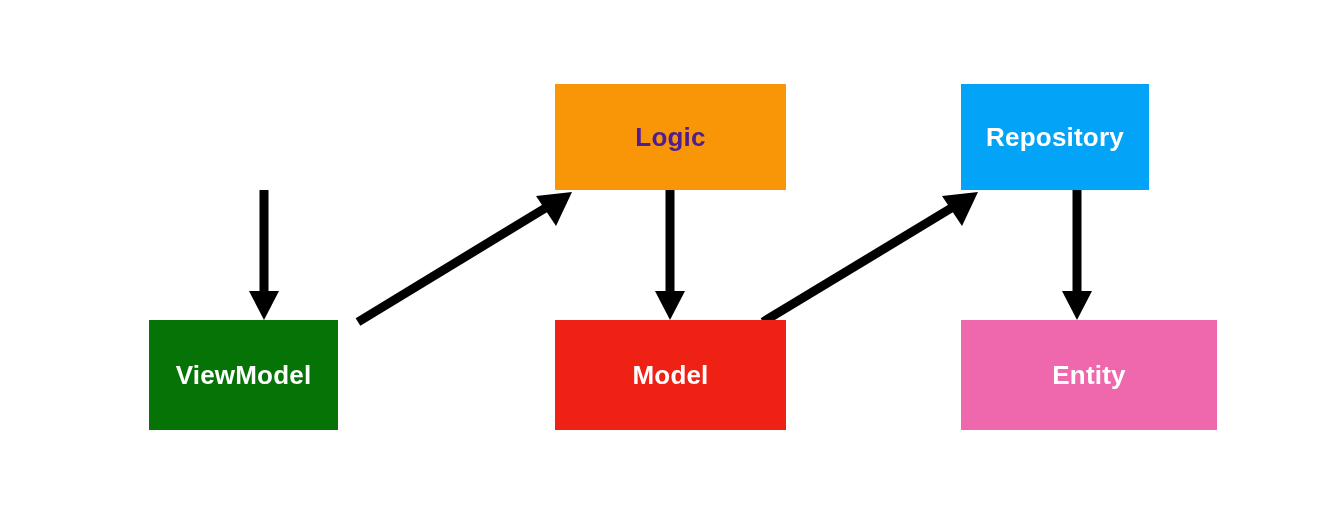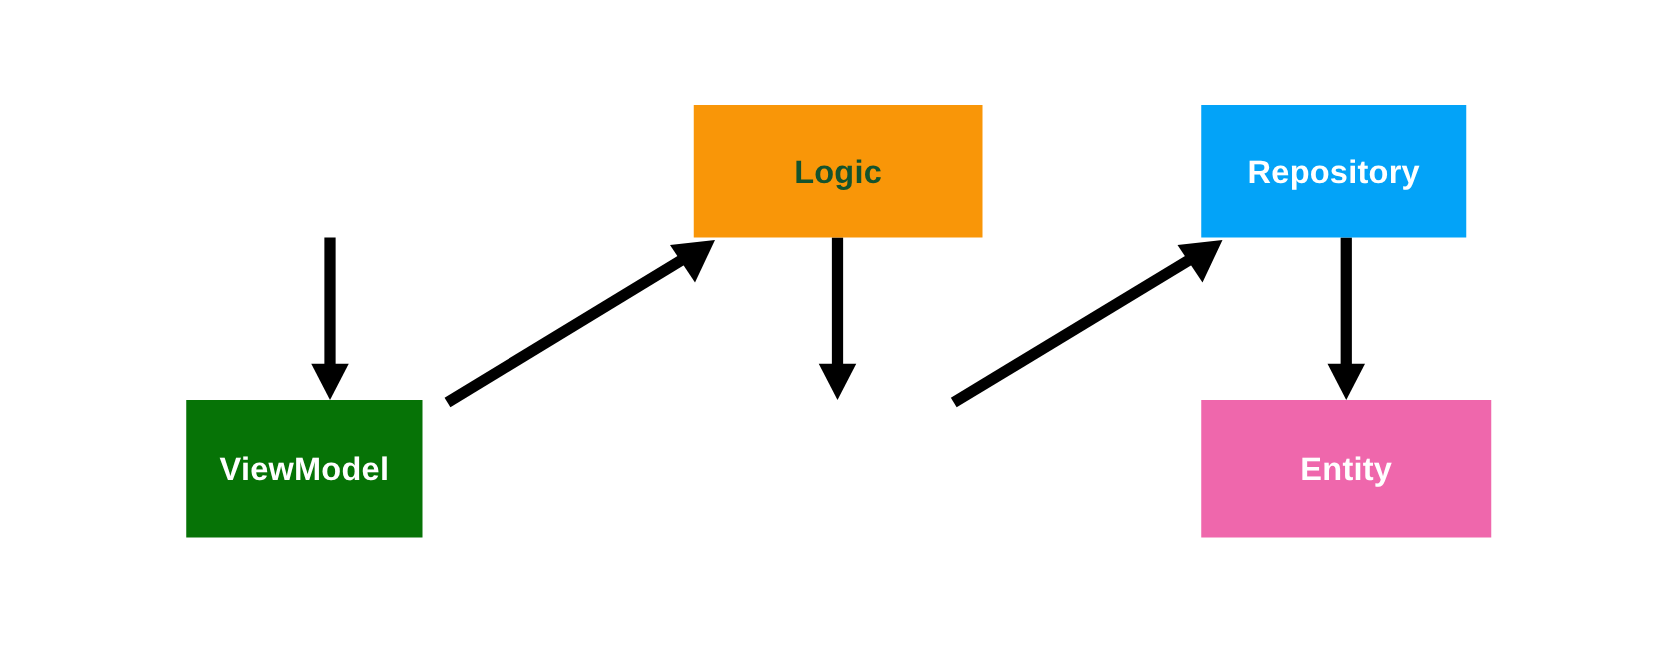--- a/index.html
+++ b/index.html
@@ -41,22 +41,22 @@
     top: 0;
     width: 1340px;
     height: 520px;
     pointer-events: none;
   }
   
   #node-view      { left: 149px; top: 84px;  width: 231px; height: 106px; }
   #node-viewmodel { left: 149px; top: 320px; width: 189px; height: 110px; }
   #node-logic     { left: 555px; top: 84px;  width: 231px; height: 106px; }
   #node-model     { left: 555px; top: 320px; width: 231px; height: 110px; }
-  #node-repository{ left: 961px; top: 84px;  width: 212px; height: 106px; }
-  #node-entity    { left: 961px; top: 320px; width: 232px; height: 110px; }
+  #node-repository{ left: 961px; top: 84px;  width: 188px; height: 106px; }
+  #node-entity    { left: 961px; top: 320px; width: 256px; height: 110px; }
 </style>
 </head>
 <body>
 
 <div id="canvas" style="background: rgb(255, 255, 255);">
 
   <svg id="edge-layer" viewBox="0 0 1340 520" width="1340" height="520" xmlns="http://www.w3.org/2000/svg">
 
     <g>
       <line x1="264" y1="190" x2="264" y2="296" stroke="#000000" stroke-width="9"></line>
@@ -83,23 +83,26 @@
       <polygon points="1077,320 1062,291 1092,291" fill="#000000"></polygon>
     </g>
   </svg>
 
 
   <div class="node" id="node-viewmodel" style="background: rgb(6, 115, 6);">
     <span class="node-label" style="color: rgb(255, 255, 255);">ViewModel</span>
   </div>
 
   <div class="node" id="node-logic" style="background: rgb(249, 150, 8);">
-    <span class="node-label" style="color: #14532d; text-align: right;">Logic</span>
+    <span class="node-label" style="color: #4c1d95; text-align: right;">Logic</span>
   </div>
 
+  <div class="node" id="node-model" style="background: rgb(238, 33, 20);">
+    <span class="node-label" style="color: rgb(255, 255, 255);">Model</span>
+  </div>
 
   <div class="node" id="node-repository" style="background: rgb(3, 163, 248);">
     <span class="node-label" style="color: rgb(255, 255, 255);">Repository</span>
   </div>
 
   <div class="node" id="node-entity" style="background: rgb(239, 103, 172);">
     <span class="node-label" style="color: rgb(255, 255, 255);">Entity</span>
   </div>
 
 </div>

